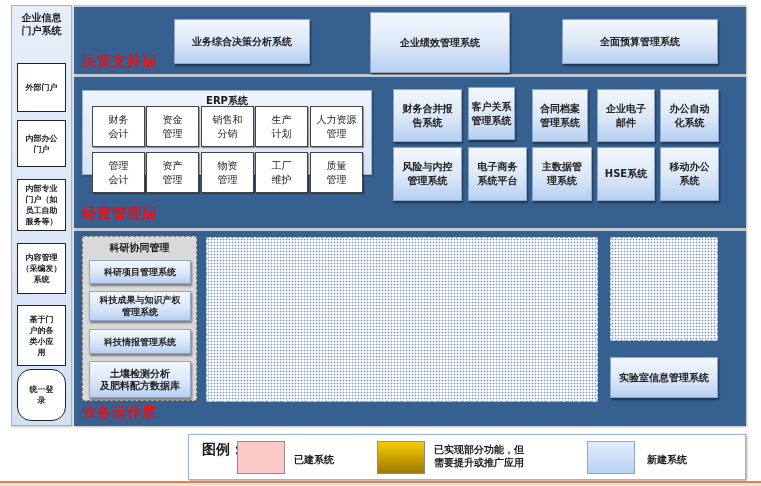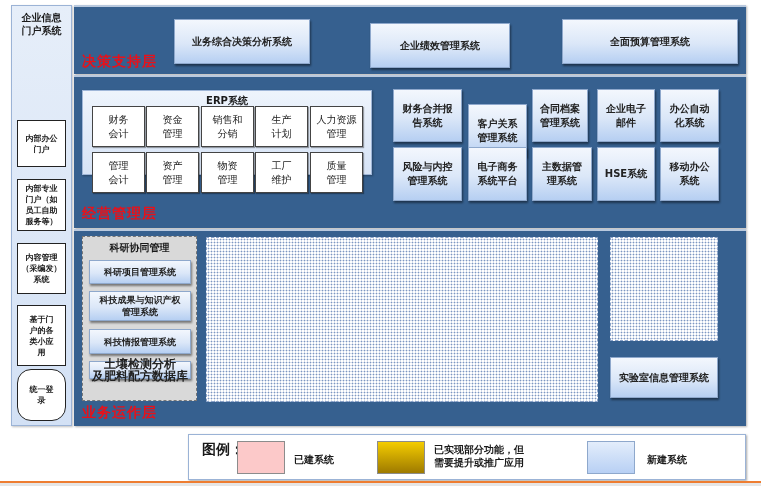--- a/index.html
+++ b/index.html
@@ -89,42 +89,43 @@
 
   .footer-line { position: absolute; left: 0; top: 481px; width: 761px; height: 2px; background: #ee7d31; }
   .footer-bar { position: absolute; left: 0; top: 483px; width: 761px; height: 3px; background: #e6e6e6; }
 </style>
 </head>
 <body>
 
 <div class="sidebar">
   <div class="sidebar-title" style="white-space:pre-line;">企业信息
 门户系统</div>
+  <div class="side-box" style="top:57px;height:49px;white-space:pre-line;">外部门户</div>
   <div class="side-box" style="top:173px;height:52px;white-space:pre-line;">内部专业
 门户（如
 员工自助
 服务等）</div>
   <div class="side-box" style="top:114px;height:47px;white-space:pre-line;">内部办公
 门户</div>
   <div class="side-box" style="top:237px;height:51px;white-space:pre-line;">内容管理
 （采编发）
 系统</div>
   <div class="side-box" style="top:299px;height:61px;white-space:pre-line;">基于门
 户的各
 类小应
 用</div>
   <div class="side-box" style="top:363px;height:52px;white-space:pre-line;border-radius:14px;">统一登
 录</div>
 </div>
 
 <div class="layer" style="top:5px;height:69px;"></div>
 <div class="layer-label" style="left:82px;top:53px;">决策支持层</div>
 <div class="sys" style="left:174px;top:19px;width:136px;height:45px;">业务综合决策分析系统</div>
-<div class="sys" style="left:370px;top:23px;width:140px;height:45px;">企业绩效管理系统</div>
-<div class="sys" style="left:562px;top:19px;width:176px;height:45px;">全面预算管理系统</div>
+<div class="sys" style="left:370px;top:12px;width:140px;height:61px;">企业绩效管理系统</div>
+<div class="sys" style="left:562px;top:19px;width:156px;height:45px;">全面预算管理系统</div>
 
 <div class="layer" style="top:75px;height:153px;"></div>
 <div class="layer-label" style="left:82px;top:205px;">经营管理层</div>
 
 <div class="erp">
   <div class="erp-title">ERP系统</div>
   <div class="erp-cell" style="left:9px;top:15px;white-space:pre-line;">财务
 会计</div>
   <div class="erp-cell" style="left:63px;top:15px;white-space:pre-line;">资金
 管理</div>
@@ -141,21 +142,21 @@
   <div class="erp-cell" style="left:118px;top:61px;white-space:pre-line;">物资
 管理</div>
   <div class="erp-cell" style="left:172px;top:61px;white-space:pre-line;">工厂
 维护</div>
   <div class="erp-cell" style="left:227px;top:61px;white-space:pre-line;">质量
 管理</div>
 </div>
 
 <div class="sys" style="left:393px;top:89px;width:69px;height:53px;white-space:pre-line;">财务合并报
 告系统</div>
-<div class="sys" style="left:468px;top:104px;width:59px;height:53px;white-space:pre-line;">客户关系
+<div class="sys" style="left:468px;top:87px;width:47px;height:53px;white-space:pre-line;">客户关系
 管理系统</div>
 <div class="sys" style="left:532px;top:89px;width:56px;height:53px;white-space:pre-line;">合同档案
 管理系统</div>
 <div class="sys" style="left:597px;top:89px;width:58px;height:53px;white-space:pre-line;">企业电子
 邮件</div>
 <div class="sys" style="left:660px;top:89px;width:59px;height:53px;white-space:pre-line;">办公自动
 化系统</div>
 <div class="sys" style="left:393px;top:147px;width:69px;height:54px;white-space:pre-line;">风险与内控
 管理系统</div>
 <div class="sys" style="left:468px;top:147px;width:59px;height:54px;white-space:pre-line;">电子商务
@@ -169,21 +170,21 @@
 <div class="layer" style="top:229px;height:197px;"></div>
 <div class="layer-label" style="left:82px;top:404px;">业务运作层</div>
 
 <div class="research">
   <div class="research-title">科研协同管理</div>
 </div>
 <div class="sys" style="left:89px;top:260px;width:102px;height:24px;font-size:9px;line-height:12px;">科研项目管理系统</div>
 <div class="sys" style="left:89px;top:291px;width:102px;height:30px;font-size:9px;line-height:12px;white-space:pre-line;">科技成果与知识产权
 管理系统</div>
 <div class="sys" style="left:89px;top:329px;width:102px;height:25px;font-size:9px;line-height:12px;">科技情报管理系统</div>
-<div class="sys" style="left:89px;top:361px;width:102px;height:18px;font-size:12px;line-height:12px;white-space:pre-line;">土壤检测分析
+<div class="sys" style="left:89px;top:361px;width:102px;height:37px;font-size:10px;line-height:12px;white-space:pre-line;">土壤检测分析
 及肥料配方数据库</div>
 
 <div class="mosaic" style="left:206px;top:237px;width:392px;height:165px;"></div>
 <div class="mosaic" style="left:610px;top:237px;width:108px;height:104px;"></div>
 
 <div class="sys" style="left:610px;top:357px;width:108px;height:41px;">实验室信息管理系统</div>
 
 <div class="legend">
   <div class="legend-title">图例：</div>
   <div class="swatch" style="left:48px;background:#fcc9c9;"></div>

